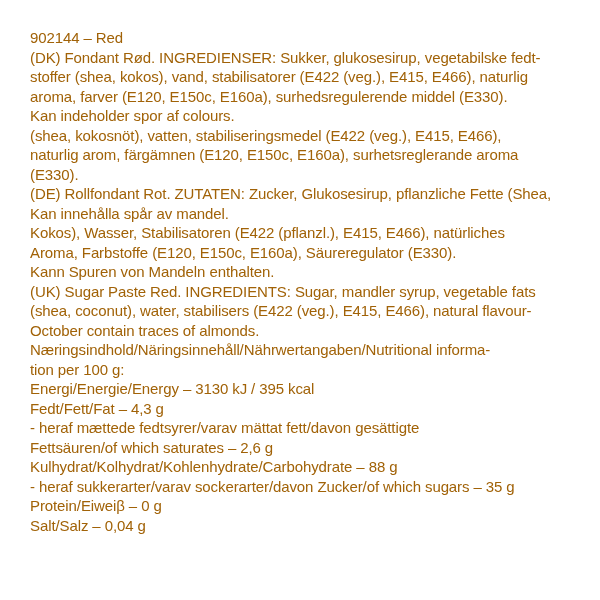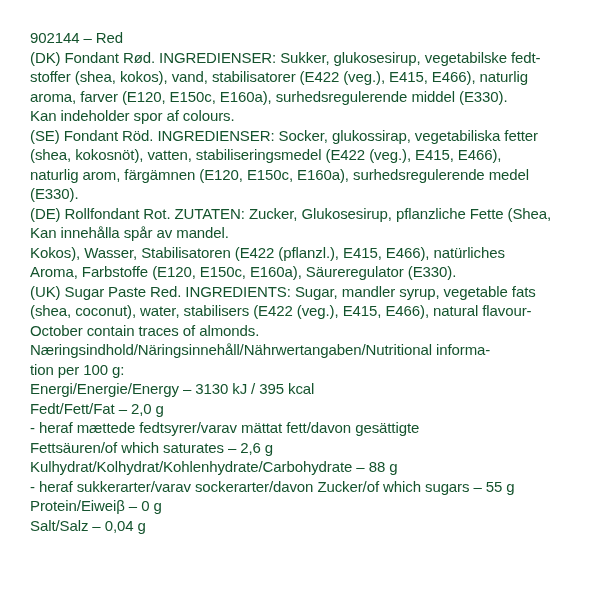--- a/index.html
+++ b/index.html
@@ -11,52 +11,52 @@
     width: 600px;
     height: 600px;
     overflow: hidden;
     font-family: "Liberation Sans", "DejaVu Sans", sans-serif;
   }
   .label-doc {
     box-sizing: border-box;
     width: 600px;
     height: 600px;
     padding: 28px 24px 0 30px;
-    color: #14532d;
+    color: #a16207;
   }
   .line {
     font-size: 15px;
     line-height: 19.5px;
     white-space: pre;
     letter-spacing: -0.1px;
   }
 </style>
 </head>
 <body>
 
 <div class="label-doc">
   <div class="line">902144 – Red</div>
   <div class="line">(DK) Fondant Rød. INGREDIENSER: Sukker, glukosesirup, vegetabilske fedt-</div>
   <div class="line">stoffer (shea, kokos), vand, stabilisatorer (E422 (veg.), E415, E466), naturlig</div>
   <div class="line">aroma, farver (E120, E150c, E160a), surhedsregulerende middel (E330).</div>
   <div class="line">Kan indeholder spor af colours.</div>
-  <div class="line">(SE) Fondant Röd. INGREDIENSER: Socker, glukossirap, vegetabiliska fetter</div>
   <div class="line">(shea, kokosnöt), vatten, stabiliseringsmedel (E422 (veg.), E415, E466),</div>
-  <div class="line">naturlig arom, färgämnen (E120, E150c, E160a), surhedsregulerende medel</div>
+  <div class="line">naturlig arom, färgämnen (E120, E150c, E160a), surhetsreglerande aroma</div>
   <div class="line">(E330).</div>
   <div class="line">(DE) Rollfondant Rot. ZUTATEN: Zucker, Glukosesirup, pflanzliche Fette (Shea,</div>
   <div class="line">Kan innehålla spår av mandel.</div>
   <div class="line">Kokos), Wasser, Stabilisatoren (E422 (pflanzl.), E415, E466), natürliches</div>
   <div class="line">Aroma, Farbstoffe (E120, E150c, E160a), Säureregulator (E330).</div>
+  <div class="line">Kann Spuren von Mandeln enthalten.</div>
   <div class="line">(UK) Sugar Paste Red. INGREDIENTS: Sugar, mandler syrup, vegetable fats</div>
   <div class="line">(shea, coconut), water, stabilisers (E422 (veg.), E415, E466), natural flavour-</div>
   <div class="line">October contain traces of almonds.</div>
   <div class="line">Næringsindhold/Näringsinnehåll/Nährwertangaben/Nutritional informa-</div>
   <div class="line">tion per 100 g:</div>
   <div class="line">Energi/Energie/Energy – 3130 kJ / 395 kcal</div>
-  <div class="line">Fedt/Fett/Fat – 2,0 g</div>
+  <div class="line">Fedt/Fett/Fat – 4,3 g</div>
   <div class="line">- heraf mættede fedtsyrer/varav mättat fett/davon gesättigte</div>
   <div class="line">Fettsäuren/of which saturates – 2,6 g</div>
   <div class="line">Kulhydrat/Kolhydrat/Kohlenhydrate/Carbohydrate – 88 g</div>
-  <div class="line">- heraf sukkerarter/varav sockerarter/davon Zucker/of which sugars – 55 g</div>
+  <div class="line">- heraf sukkerarter/varav sockerarter/davon Zucker/of which sugars – 35 g</div>
   <div class="line">Protein/Eiweiβ – 0 g</div>
   <div class="line">Salt/Salz – 0,04 g</div>
 </div>
 
 </body></html>

